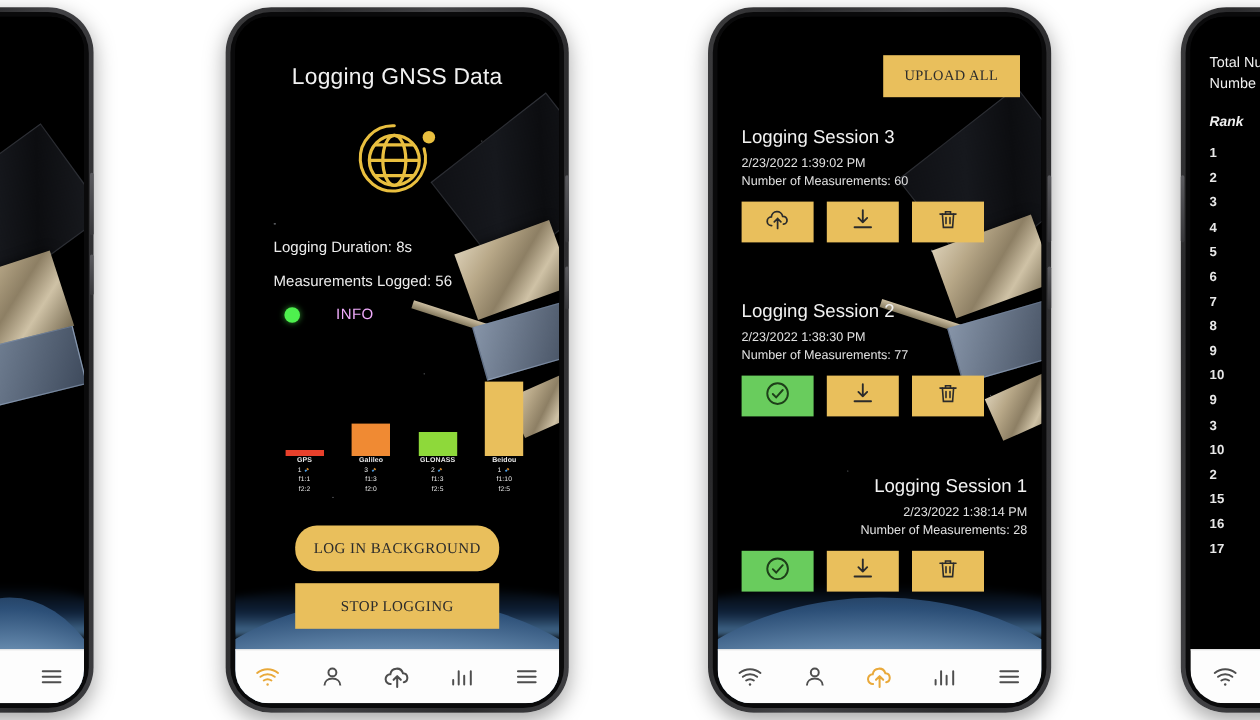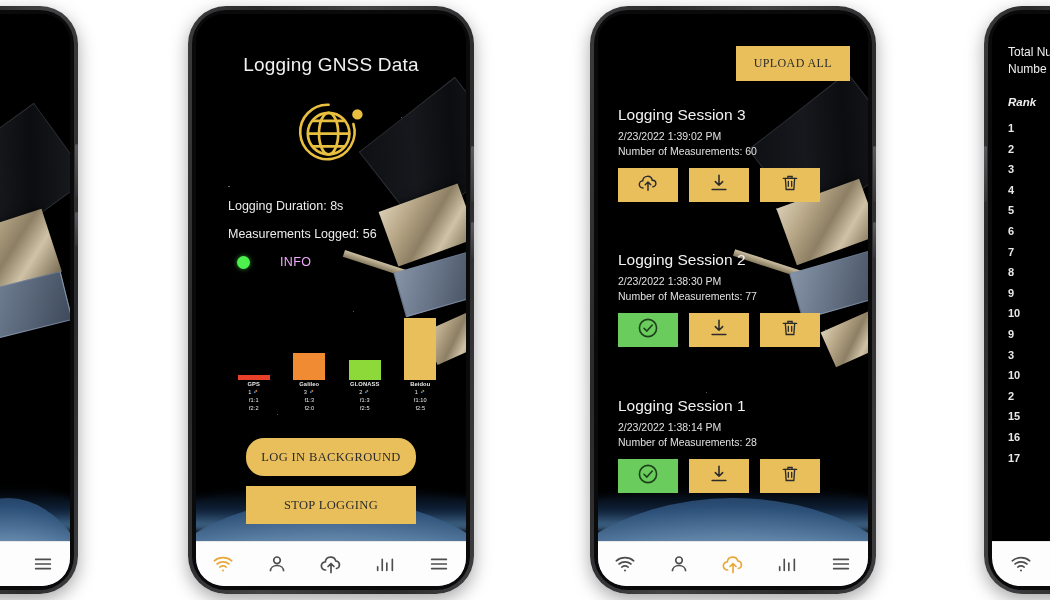--- a/index.html
+++ b/index.html
@@ -394,21 +394,21 @@
             </div>
             <div class="s-btn ">
               <span><svg width="20" height="22" viewBox="0 0 24 24" fill="none" stroke="#2b2b2b" stroke-width="1.6" stroke-linecap="round">
                   <path d="M4 6.5h16M9.5 6.5V4.2h5v2.3"></path>
                   <path d="M6.4 6.5l1 13.3h9.2l1-13.3"></path>
                   <path d="M10 10v6M14 10v6"></path>
                 </svg></span>
             </div>
           </div>
         </div>
-        <div class="session" style="top: 383px;">
+        <div class="session" style="top: 383px; text-align: right;">
           <div class="s-title">Logging Session 1</div>
           <div class="s-meta">2/23/2022 1:38:14 PM</div>
           <div class="s-meta">Number of Measurements: 28</div>
           <div class="s-actions">
             <div class="s-btn done">
               <span><svg width="24" height="24" viewBox="0 0 24 24" fill="none" stroke="#1d3f19" stroke-width="1.6" stroke-linecap="round">
                   <circle cx="12" cy="12" r="8.6"></circle>
                   <path d="M8 12.3l2.8 2.8L16.3 9"></path>
                 </svg></span>
             </div>

